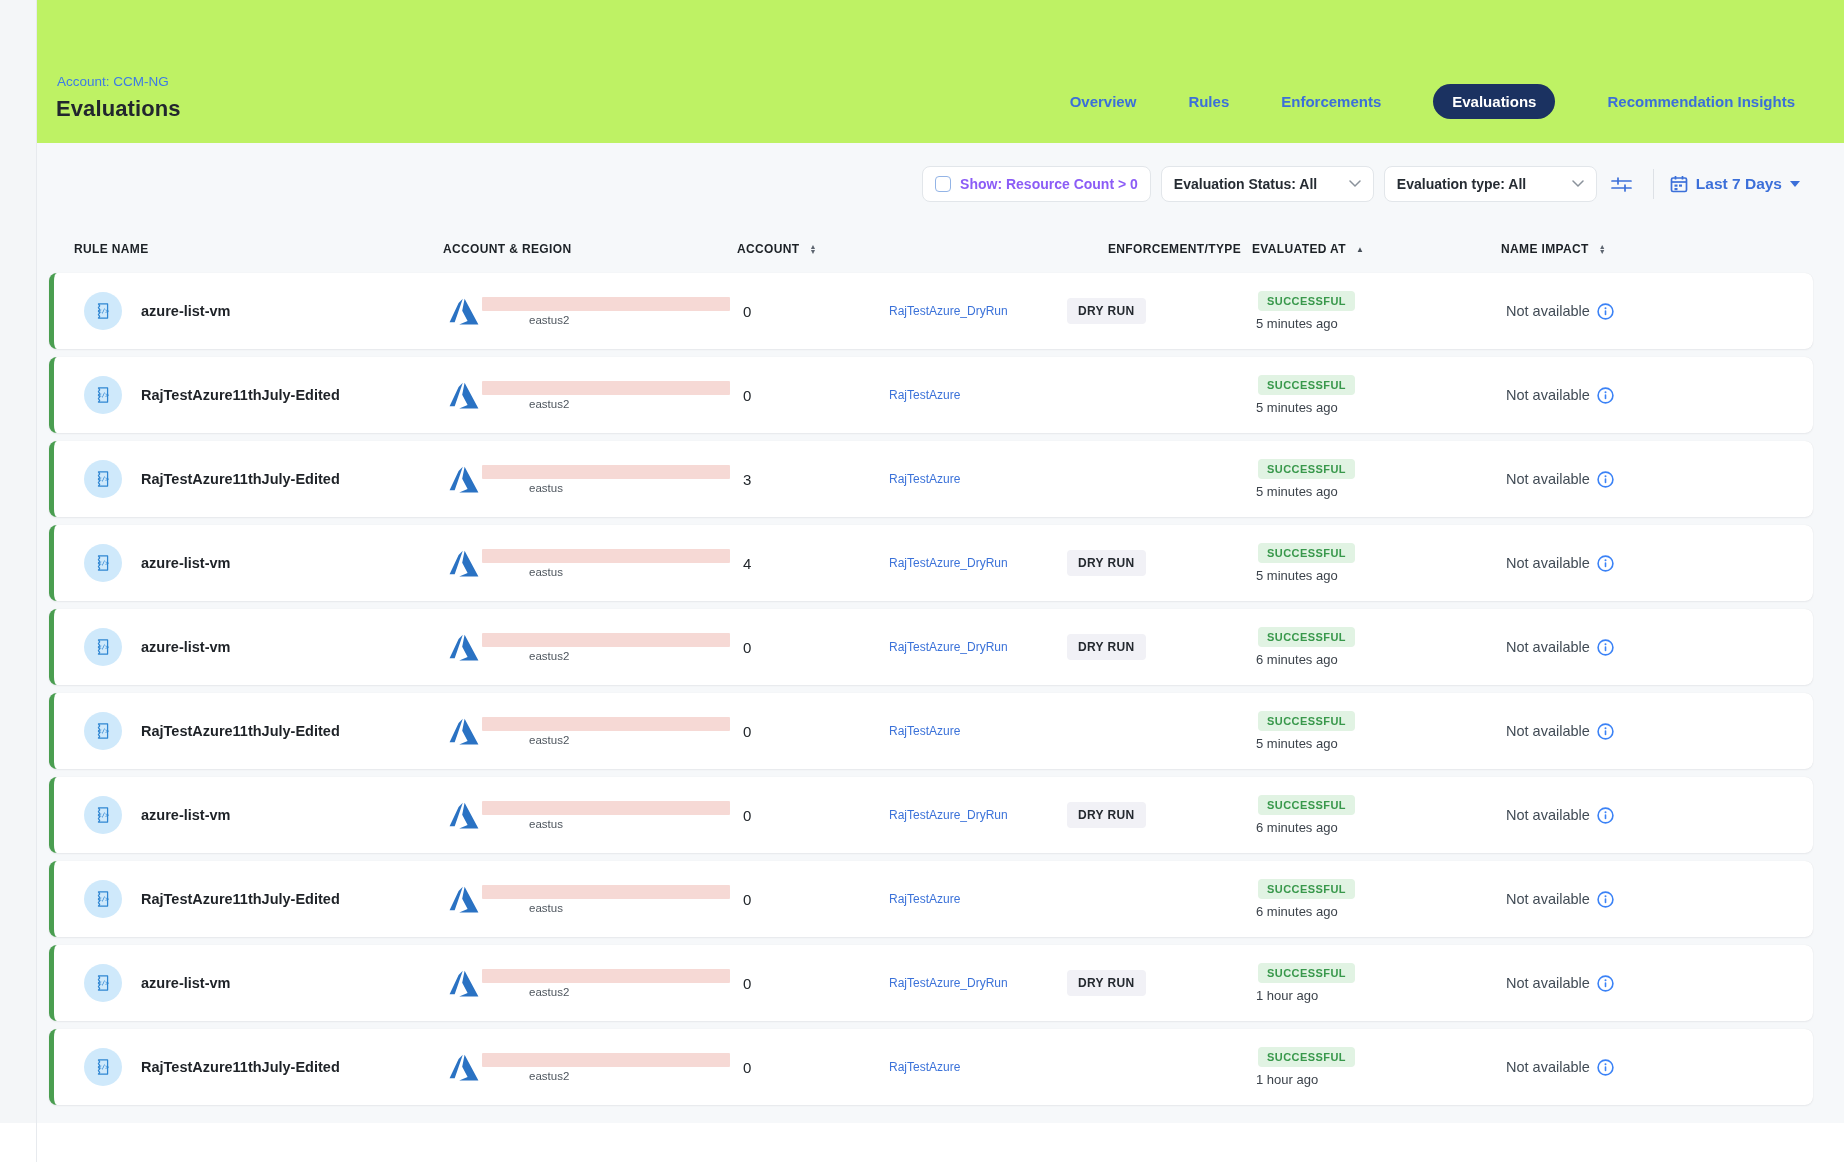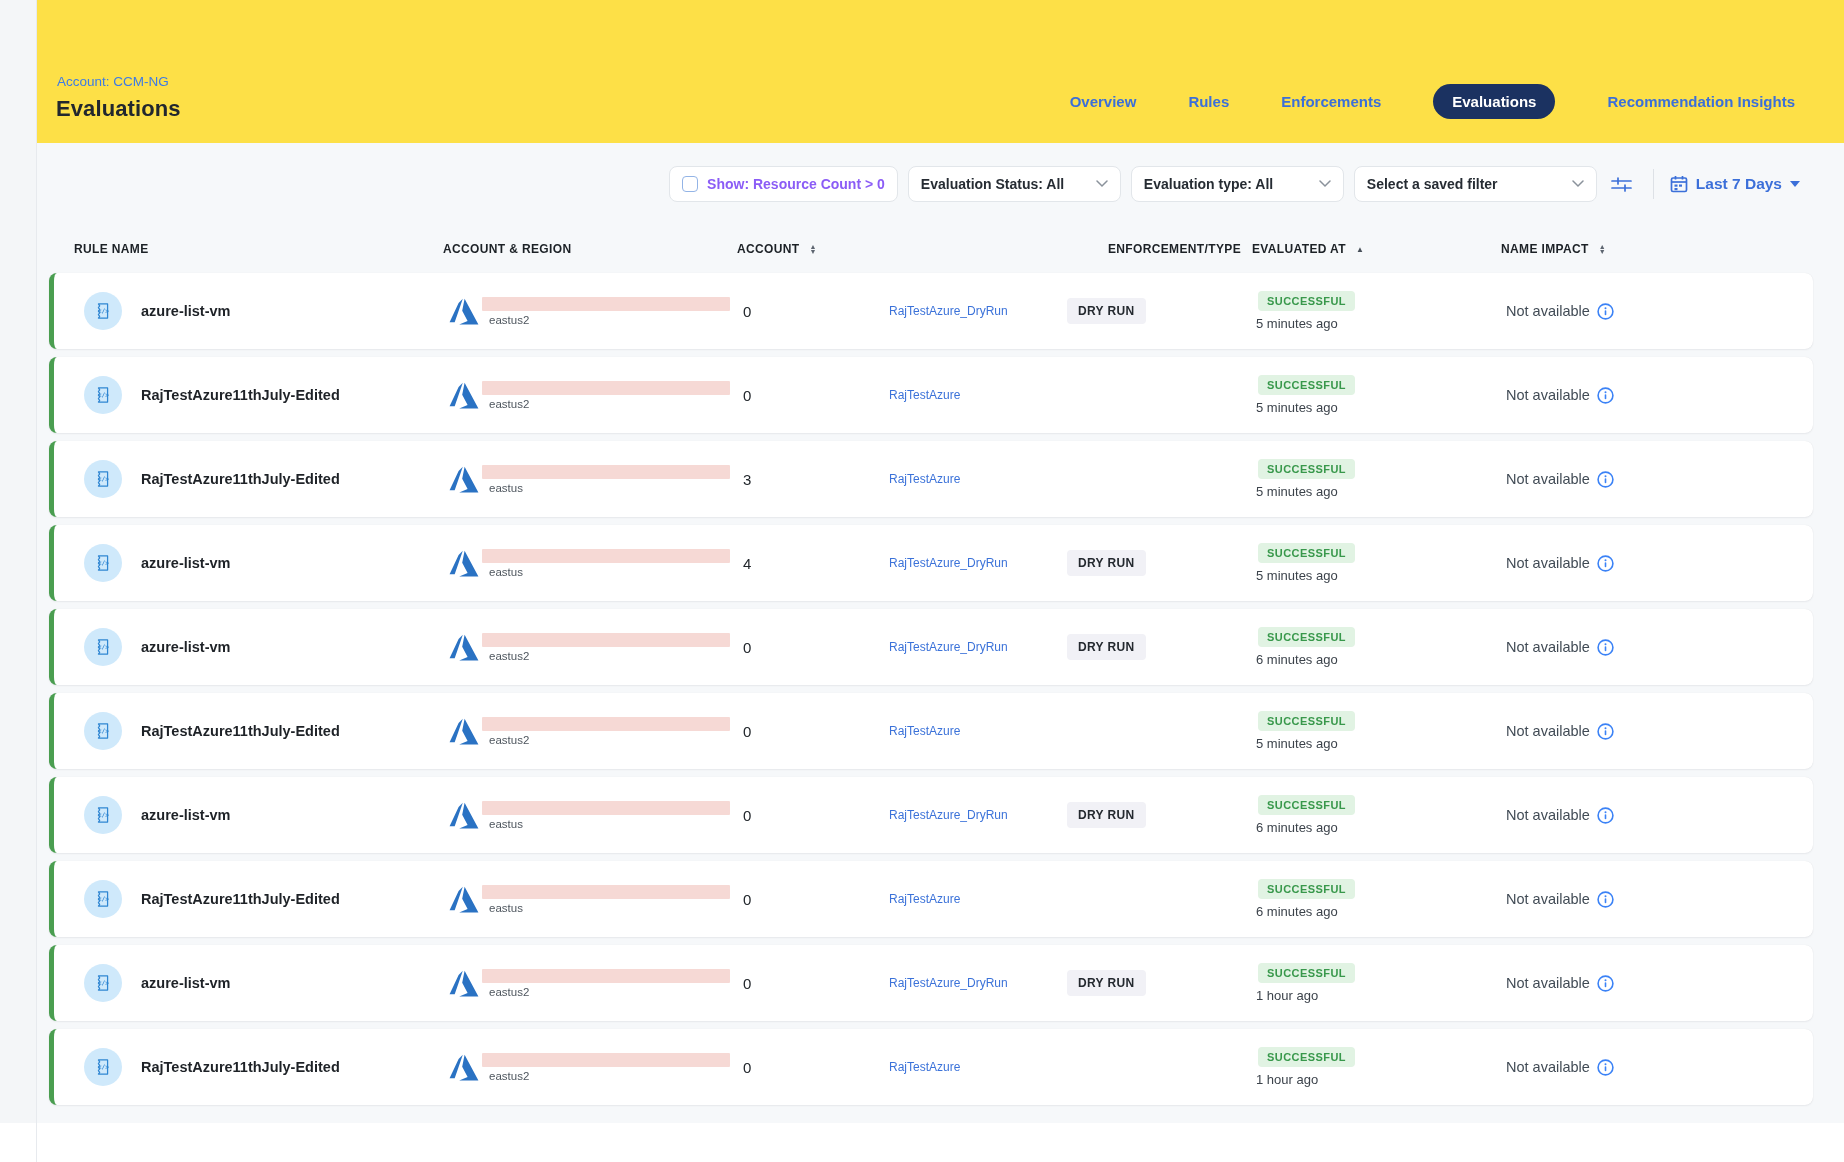--- a/index.html
+++ b/index.html
@@ -4,21 +4,21 @@
 <style>
   * { margin:0; padding:0; box-sizing:border-box; }
   html,body { width:1844px; height:1162px; background:#ffffff; overflow:hidden;
     font-family:"Liberation Sans","DejaVu Sans",sans-serif; }
 
   .left-strip { position:absolute; left:0; top:0; width:36px; height:1123px; background:#f4f6f8; }
   .main { position:absolute; left:36px; top:0; right:0; height:1162px; background:#ffffff;
           border-left:1px solid #e7eaee; }
 
   
-  .page-header { position:relative; height:178px; background:#fde047; border-bottom:1px solid #ec4899; }
+  .page-header { position:relative; height:178px; background:#bef264; border-bottom:1px solid #ec4899; }
   .account-link { position:absolute; left:20px; top:74px; font-size:13.5px; color:#3d7be5; text-decoration:none; }
   .page-title { position:absolute; left:19px; top:96px; font-size:22px; font-weight:700; color:#22272e; letter-spacing:.1px; }
   .top-nav { position:absolute; right:49px; top:84px; display:flex; align-items:center; gap:52px; }
   .nav-link { font-size:15px; font-weight:700; color:#3b6fd9; text-decoration:none; white-space:nowrap; cursor:pointer; }
   .nav-link.active { background:#1b3261; color:#ffffff; border-radius:18px; padding:9px 19px; }
 
   
   .toolbar { position:absolute; top:166px; right:44px; height:36px; display:flex; align-items:center; gap:10px; }
   .control { height:36px; background:#fff; border:1px solid #e2e6ea; border-radius:8px;
              display:flex; align-items:center; padding:0 12px; gap:9px; cursor:pointer; }
@@ -58,21 +58,21 @@
 
   .cell-rule { padding-left:30px; gap:19px; }
   .rule-icon-circle { width:38px; height:38px; border-radius:50%; background:#cfe9fb;
                       display:flex; align-items:center; justify-content:center; flex:0 0 auto; }
   .rule-name { font-size:14.5px; font-weight:600; color:#1e2227; white-space:nowrap; }
 
   .cell-account { padding-left:8px; gap:3px; }
   .azure-logo { flex:0 0 auto; margin-top:6px; }
   .acct-col { display:flex; flex-direction:column; }
   .redacted-bar { width:248px; height:14px; background:#f6d9d5; border-radius:1px; }
-  .region-label { font-size:11.5px; color:#4e565e; margin-top:3px; padding-left:7px; }
+  .region-label { font-size:11.5px; color:#4e565e; margin-top:3px; padding-left:7px;margin-left:40px; }
 
   .cell-resource { padding-left:7px; font-size:15px; font-weight:500; color:#22272c; }
 
   .cell-enforcement { padding-left:13px; position:relative; }
   .enforcement-link { font-size:12px; font-weight:400; color:#3b72d9; text-decoration:none; white-space:nowrap; cursor:pointer; }
   .dryrun-badge { position:absolute; left:191px; top:50%; transform:translateY(-50%);
                   background:#f1f1f6; color:#24292f; font-size:12px; font-weight:700; letter-spacing:.03em;
                   border-radius:4px; padding:6px 11px; white-space:nowrap; }
 
   .cell-evaluated { padding-left:12px; }
@@ -115,29 +115,20 @@
       <span class="sel-txt">Evaluation Status: All</span>
       <span class="spacer"></span>
       <span class="chev">
         <svg width="12" height="8" viewBox="0 0 12 8">
             <path d="M1 1l5 5 5-5" stroke="#8a929b" fill="none" stroke-width="1.5" stroke-linecap="round"></path>
           </svg>
       </span>
     </div>
     <div class="control w-type">
       <span class="sel-txt">Evaluation type: All</span>
-      <span class="spacer"></span>
-      <span class="chev">
-        <svg width="12" height="8" viewBox="0 0 12 8">
-            <path d="M1 1l5 5 5-5" stroke="#8a929b" fill="none" stroke-width="1.5" stroke-linecap="round"></path>
-          </svg>
-      </span>
-    </div>
-    <div class="control w-saved">
-      <span class="sel-txt">Select a saved filter</span>
       <span class="spacer"></span>
       <span class="chev">
         <svg width="12" height="8" viewBox="0 0 12 8">
             <path d="M1 1l5 5 5-5" stroke="#8a929b" fill="none" stroke-width="1.5" stroke-linecap="round"></path>
           </svg>
       </span>
     </div>
     <div class="sliders-btn">
       <svg width="21" height="17" viewBox="0 0 21 17">
         <g stroke="#3b6fd9" stroke-width="1.7" stroke-linecap="round">

